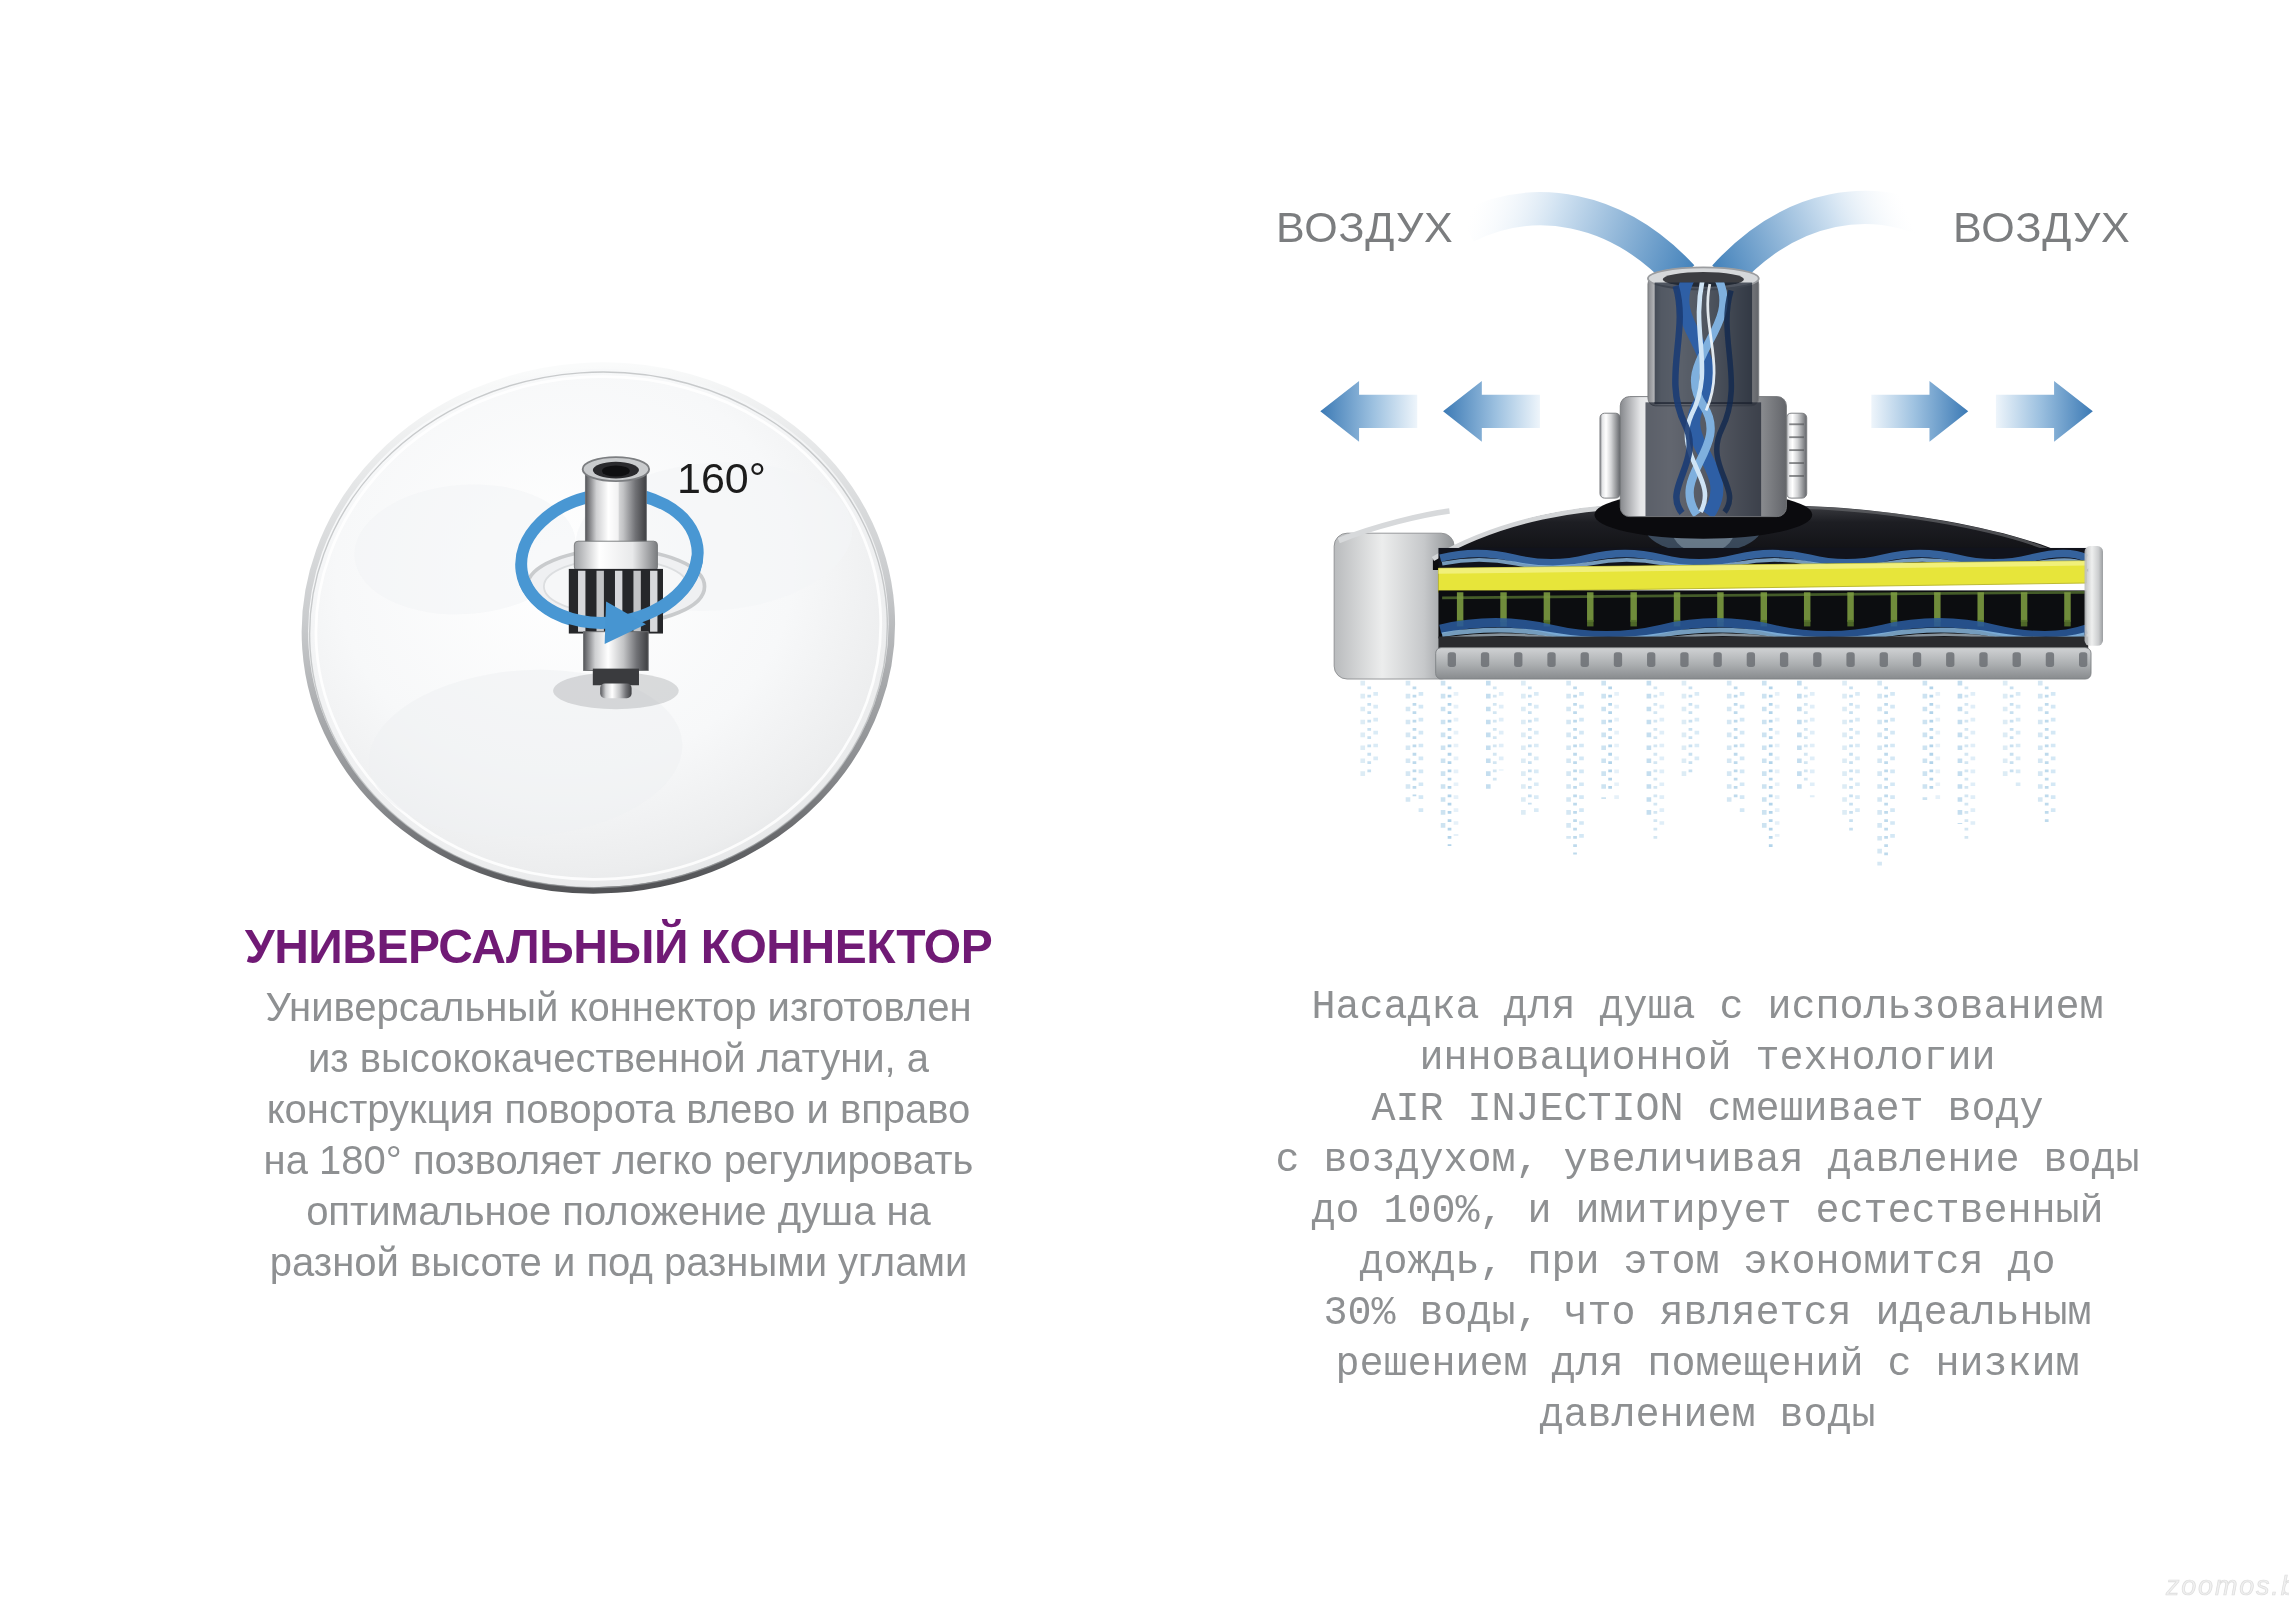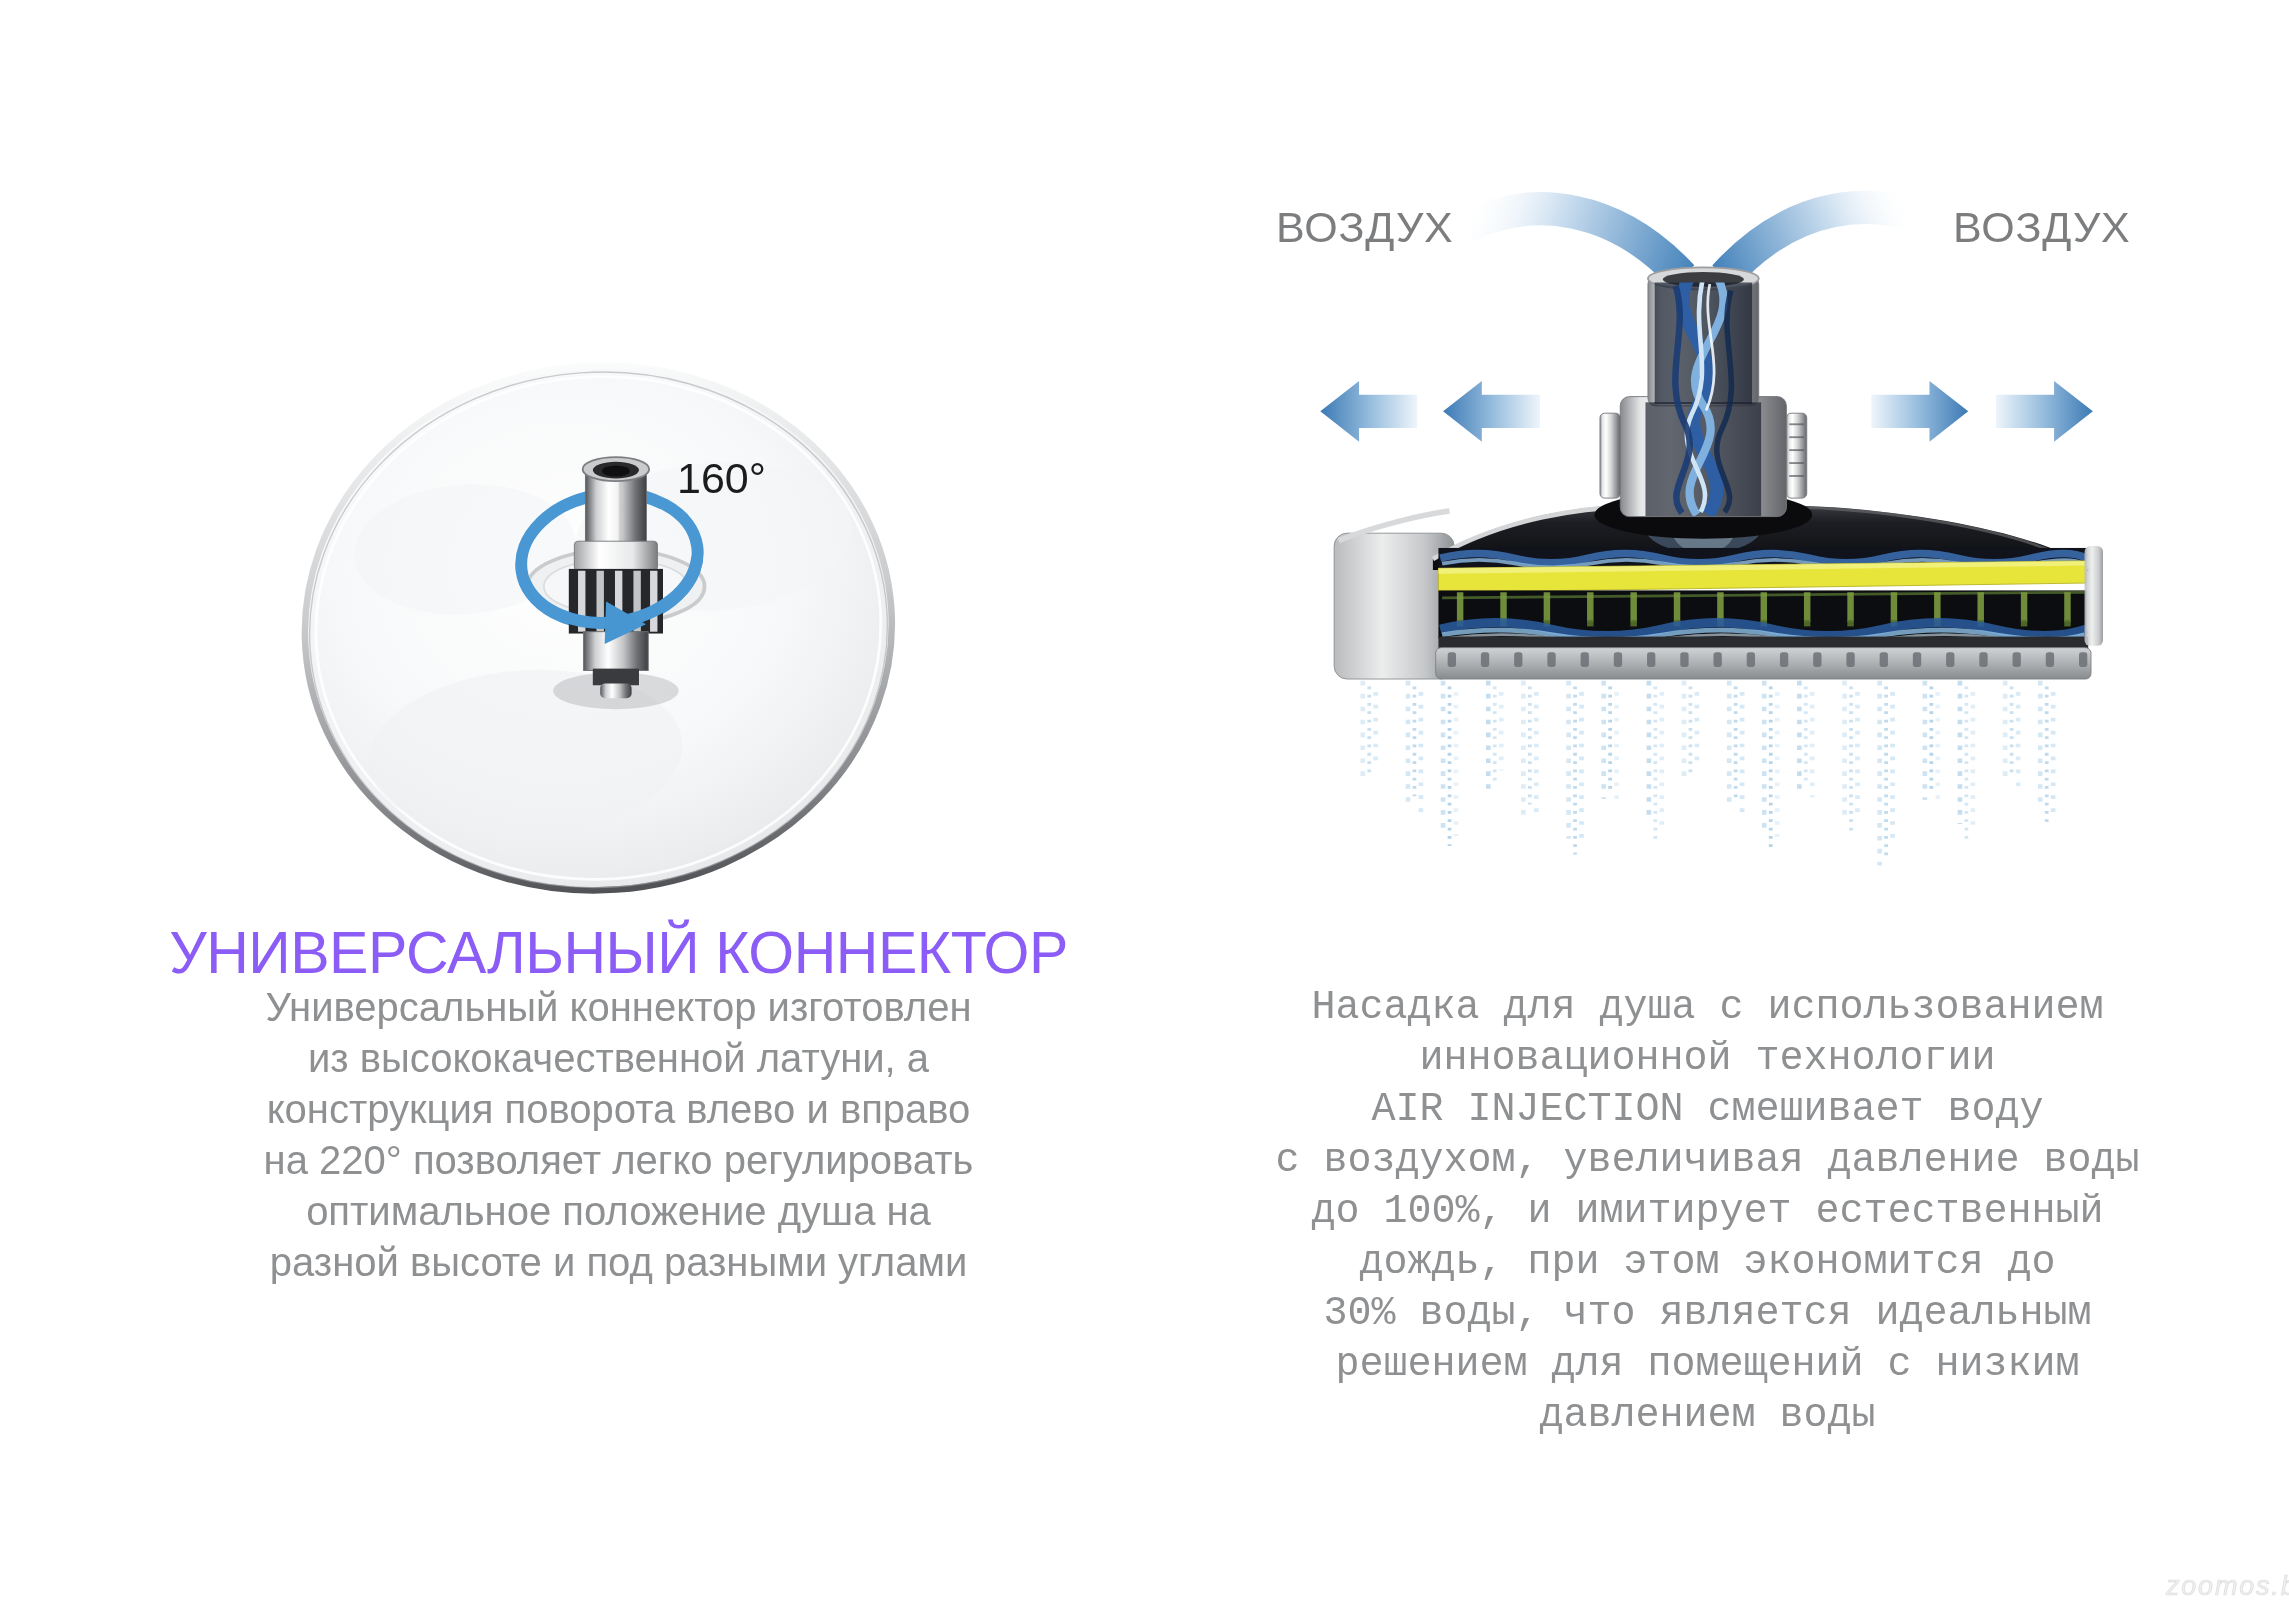--- a/index.html
+++ b/index.html
@@ -3,21 +3,21 @@
 <meta charset="utf-8">
 <style>
   html,body{margin:0;padding:0;background:#ffffff;}
   .page{
     position:relative;width:2290px;height:1614px;background:#ffffff;
     overflow:hidden;font-family:"Liberation Sans",sans-serif;margin-left:28px;
   }
   .fig-svg{position:absolute;display:block;}
   .fig-title{
     position:absolute;width:923px;text-align:center;
-    font-size:59px;font-weight:normal;color:#8b5cf6;letter-spacing:-0.5px;
+    font-size:48px;font-weight:bold;color:#701a75;letter-spacing:-0.5px;
   }
   .fig-body{
     position:absolute;width:923px;text-align:center;
     font-size:40px;line-height:51px;color:#8e9092;white-space:pre-line;
   }
   .air-label{
     position:absolute;top:203px;font-size:43px;color:#7b7d7f;letter-spacing:0.9px;
   }
   .air-label.left{left:1248px;}
   .air-label.right{left:1925px;}
@@ -349,21 +349,21 @@
   </svg>
 
   <div class="air-label left">ВОЗДУХ</div>
   <div class="air-label right">ВОЗДУХ</div>
   <div class="rot-label">160°</div>
 
   <div class="fig-title" style="left:129px;top:919px;">УНИВЕРСАЛЬНЫЙ КОННЕКТОР</div>
   <div class="fig-body" style="left:129px;top:982px;">Универсальный коннектор изготовлен
 из высококачественной латуни, а
 конструкция поворота влево и вправо
-на 220° позволяет легко регулировать
+на 180° позволяет легко регулировать
 оптимальное положение душа на
 разной высоте и под разными углами</div>
 
   <div class="fig-body" style="left:1218px;top:982px;font-family:Liberation Mono, monospace;">Насадка для душа с использованием
 инновационной технологии
 AIR INJECTION смешивает воду
 с воздухом, увеличивая давление воды
 до 100%, и имитирует естественный
 дождь, при этом экономится до
 30% воды, что является идеальным

